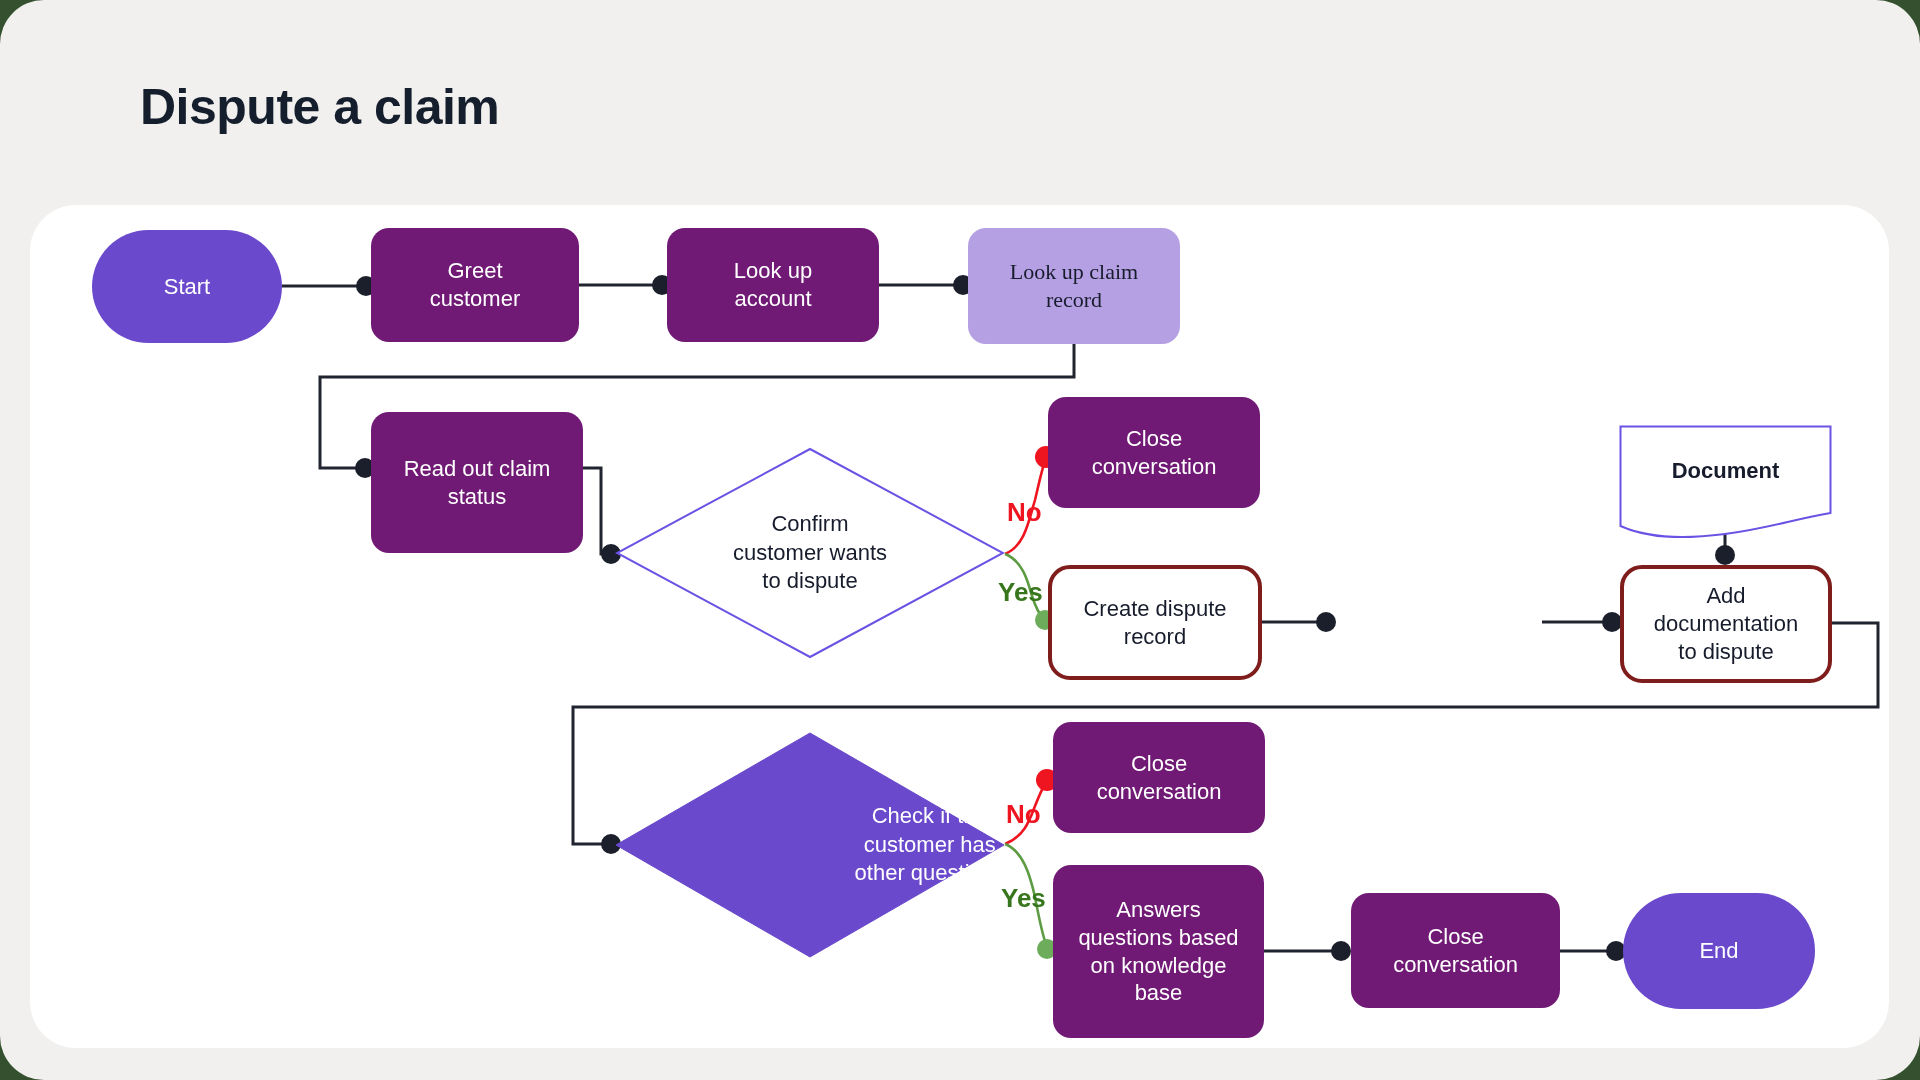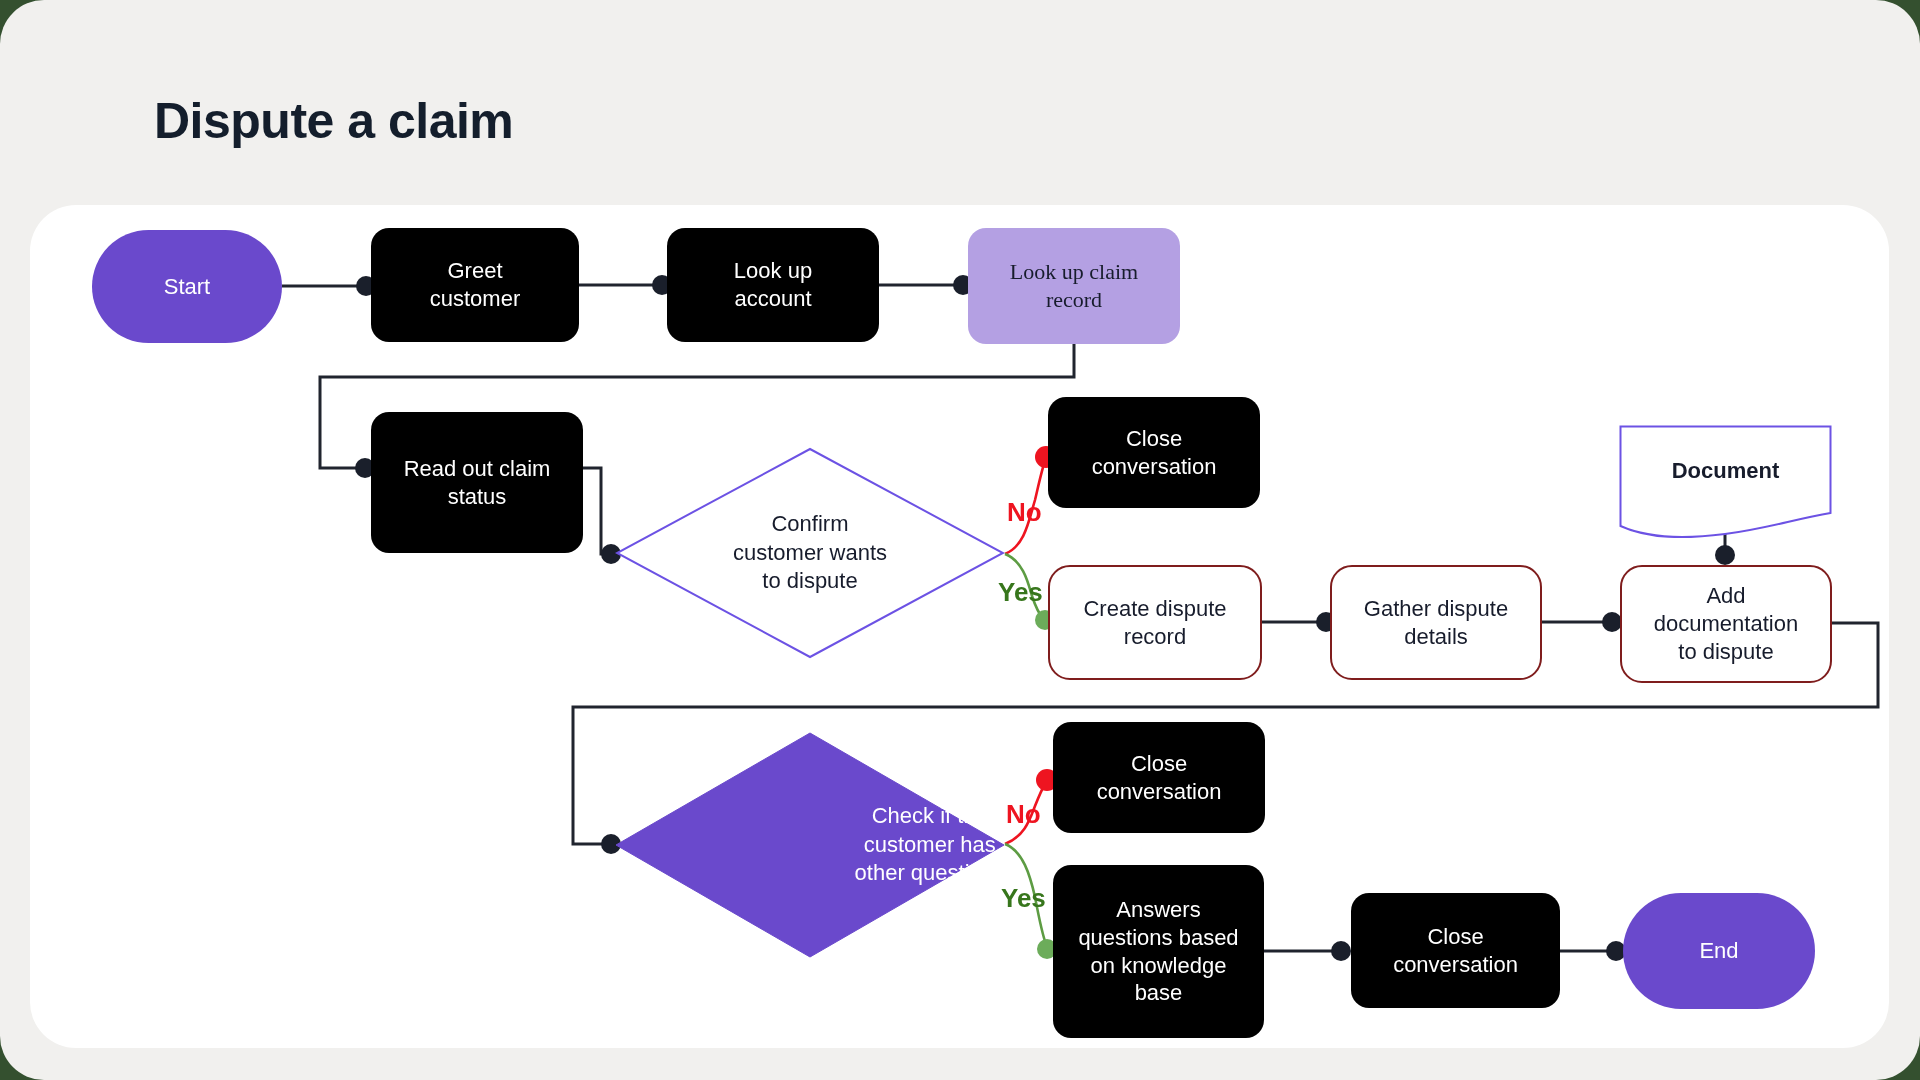--- a/index.html
+++ b/index.html
@@ -8,45 +8,45 @@
     background:#34502F;
     font-family:"Liberation Sans","DejaVu Sans",sans-serif;
   }
   .surface{
     position:absolute;left:0;top:0;width:1920px;height:1080px;
     background:#F1F0EE;border-radius:44px;
   }
   .title{
     position:absolute;left:140px;top:78px;
     font-size:50px;font-weight:700;letter-spacing:-0.5px;
-    color:#141E2C;margin:14px;
+    color:#141E2C;margin:0;
   }
   .canvas{
     position:absolute;left:30px;top:205px;width:1859px;height:843px;
     background:#FFFFFF;border-radius:46px;
   }
   .edges{position:absolute;left:0;top:0;width:1859px;height:843px;}
   .edge{stroke:#20242E;stroke-width:3;fill:none;}
   .edge-red{stroke:#EE1420;stroke-width:2.6;fill:none;}
   .edge-green{stroke:#5D9C43;stroke-width:2.6;fill:none;}
   .dot{fill:#1A1F2B;}
   .dot-red{fill:#EE1420;}
   .dot-green{fill:#6CAC5A;}
   .branch-label{font-size:26px;font-weight:700;}
   .branch-no{fill:#EE1420;}
   .branch-yes{fill:#37761C;}
   .node{
     position:absolute;display:flex;align-items:center;justify-content:center;
     text-align:center;font-size:22px;line-height:1.27;font-weight:500;
     white-space:pre-line;box-sizing:border-box;
   }
-  .purple{background:#000000;color:#FFFFFF;border-radius:18px;}
+  .purple{background:#701a75;color:#FFFFFF;border-radius:18px;}
   .pill{background:#6A49CC;color:#FFFFFF;border-radius:999px;}
   .lavender{background:#B4A0E3;color:#171C2C;border-radius:18px;font-family:Liberation Serif, serif;}
-  .outline{background:#FFFFFF;color:#171C2C;border:2px solid #7f1d1d;border-radius:22px;}
+  .outline{background:#FFFFFF;color:#171C2C;border:4px solid #7f1d1d;border-radius:22px;}
   .diamond{position:absolute;display:flex;align-items:center;justify-content:center;
     text-align:center;font-size:22px;line-height:1.3;font-weight:500;white-space:pre-line;}
   .diamond svg{position:absolute;left:0;top:0;width:100%;height:100%;}
   .diamond .nlabel{position:relative;z-index:1;}
   .d-white{color:#171C2C;}
   .d-purple{color:#FFFFFF;}
   .docshape{position:absolute;display:flex;align-items:flex-start;justify-content:center;
     text-align:center;font-size:22px;font-weight:600;color:#171C2C;}
   .docshape svg{position:absolute;left:0;top:0;width:100%;height:100%;}
   .docshape .nlabel{position:relative;z-index:1;margin-top:33px;}
@@ -147,24 +147,20 @@
     <div class="node purple" style="left:1018px;top:192px;width:212px;height:111px;">
       <span class="nlabel">Close
 conversation</span>
     </div>
 
     <div class="node outline" style="left:1018px;top:360px;width:214px;height:115px;">
       <span class="nlabel">Create dispute
 record</span>
     </div>
 
-    <div class="node outline" style="left:1300px;top:360px;width:212px;height:115px;">
-      <span class="nlabel">Gather dispute
-details</span>
-    </div>
 
     <div class="docshape" style="left:1589px;top:220px;width:213px;height:118px;">
       <svg viewBox="0 0 213 118">
         <path d="M1.5,1.5 H211.5 V88 C176,94 146,104 106,109 C66,114 30,114 1.5,101 Z" fill="#FFFFFF" stroke="#6C52E4" stroke-width="2"></path>
       </svg>
       <span class="nlabel">Document</span>
     </div>
 
     <div class="node outline" style="left:1590px;top:360px;width:212px;height:118px;">
       <span class="nlabel">Add

